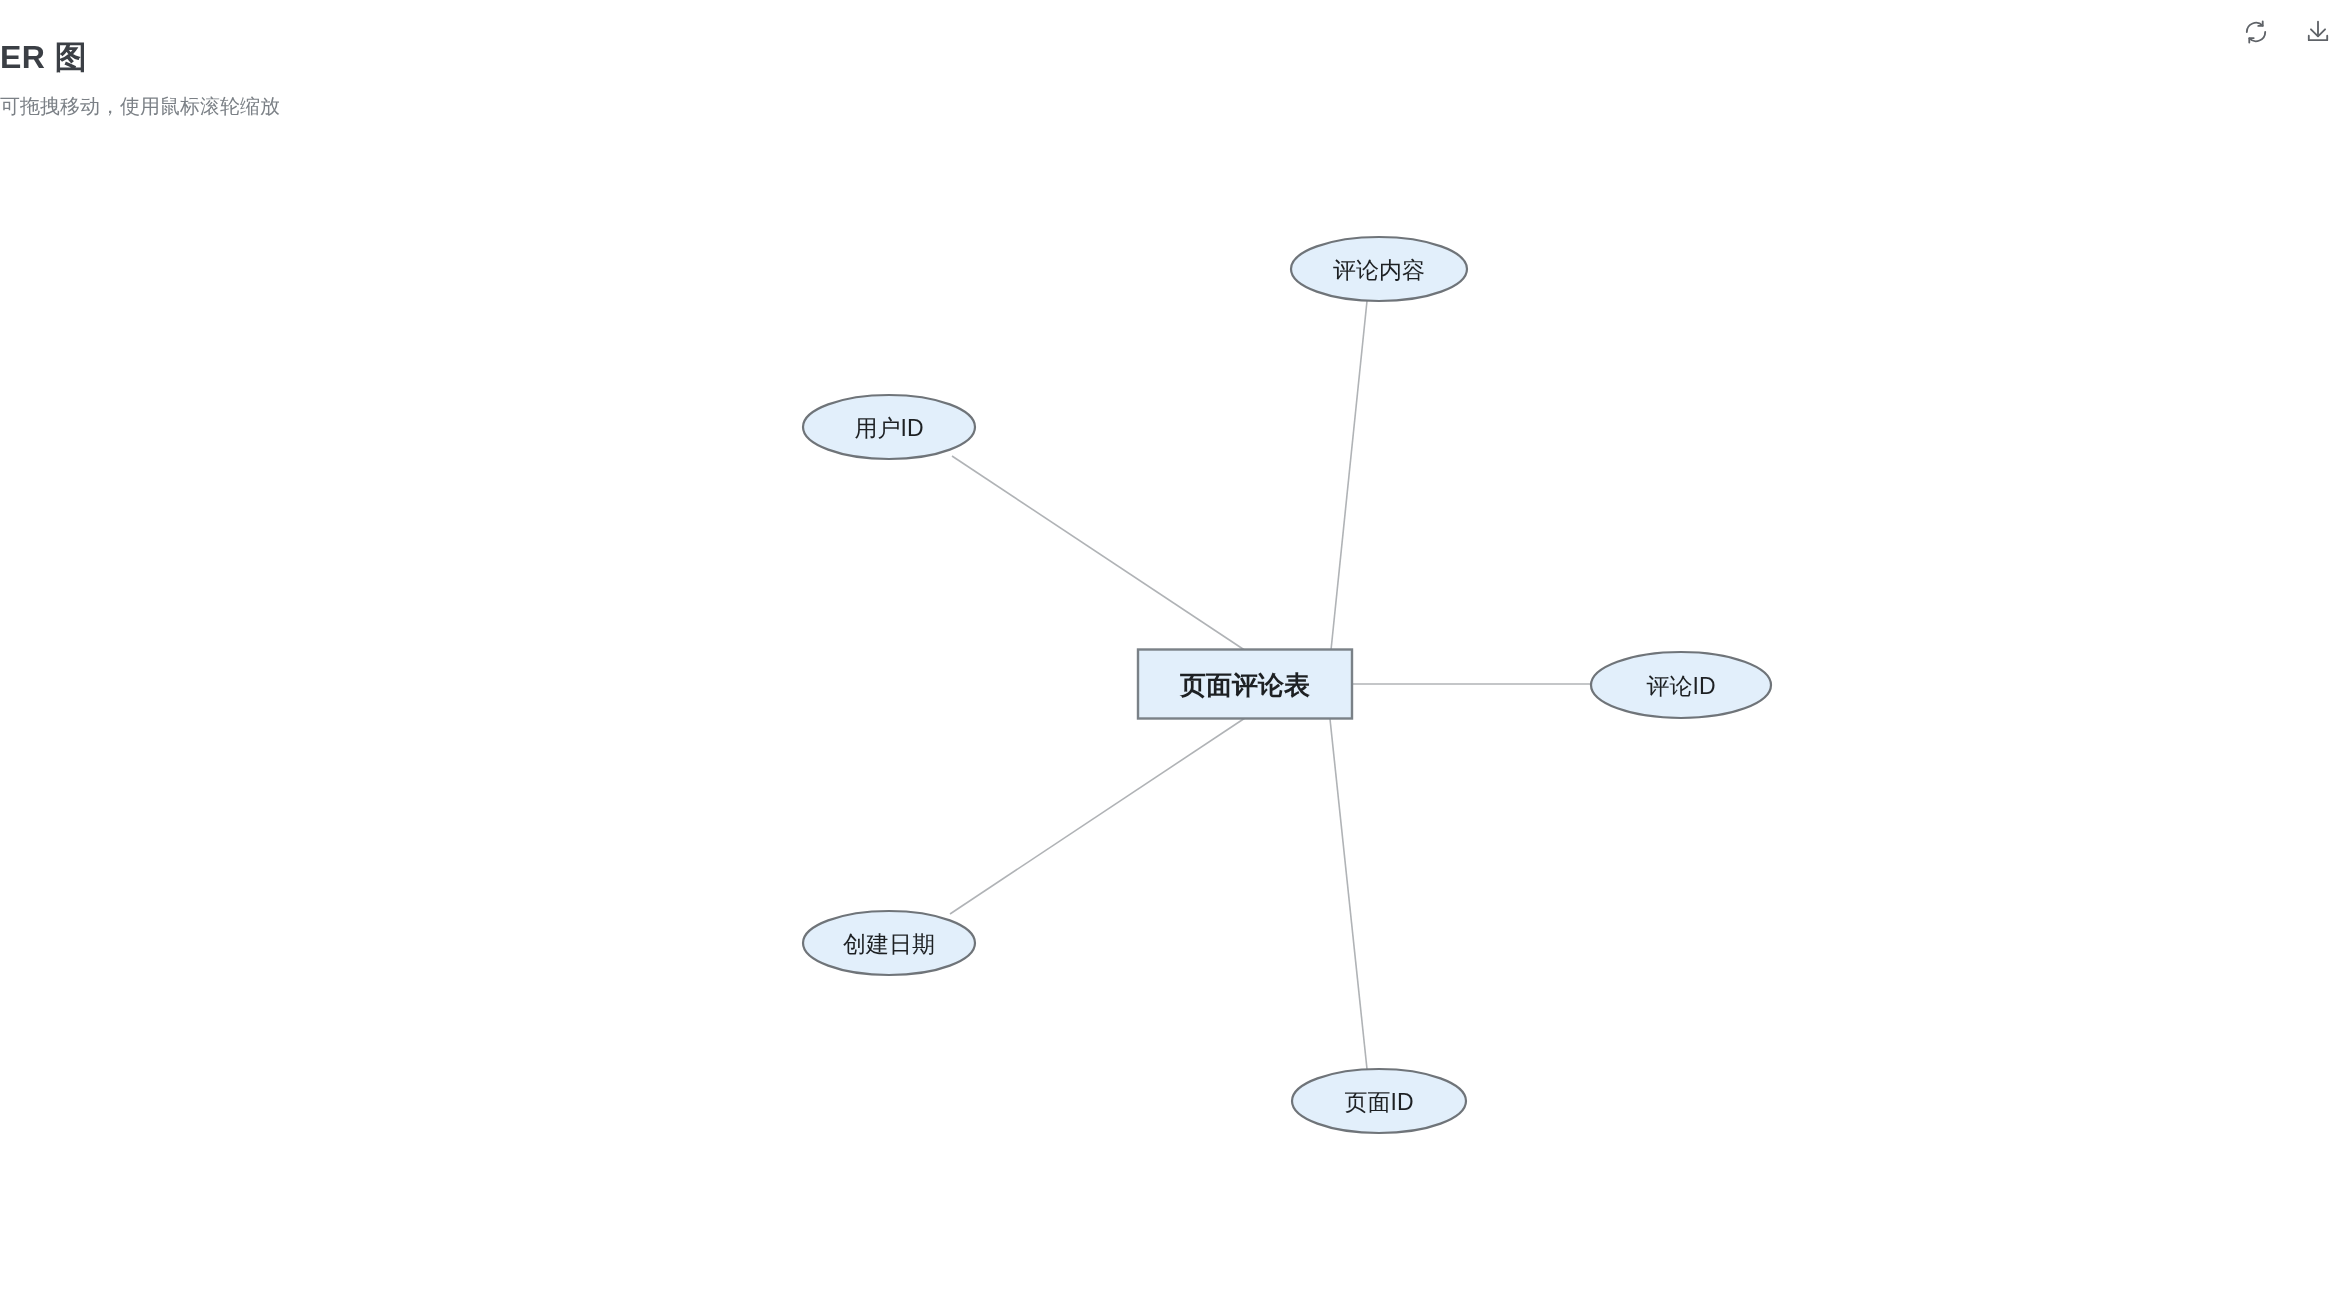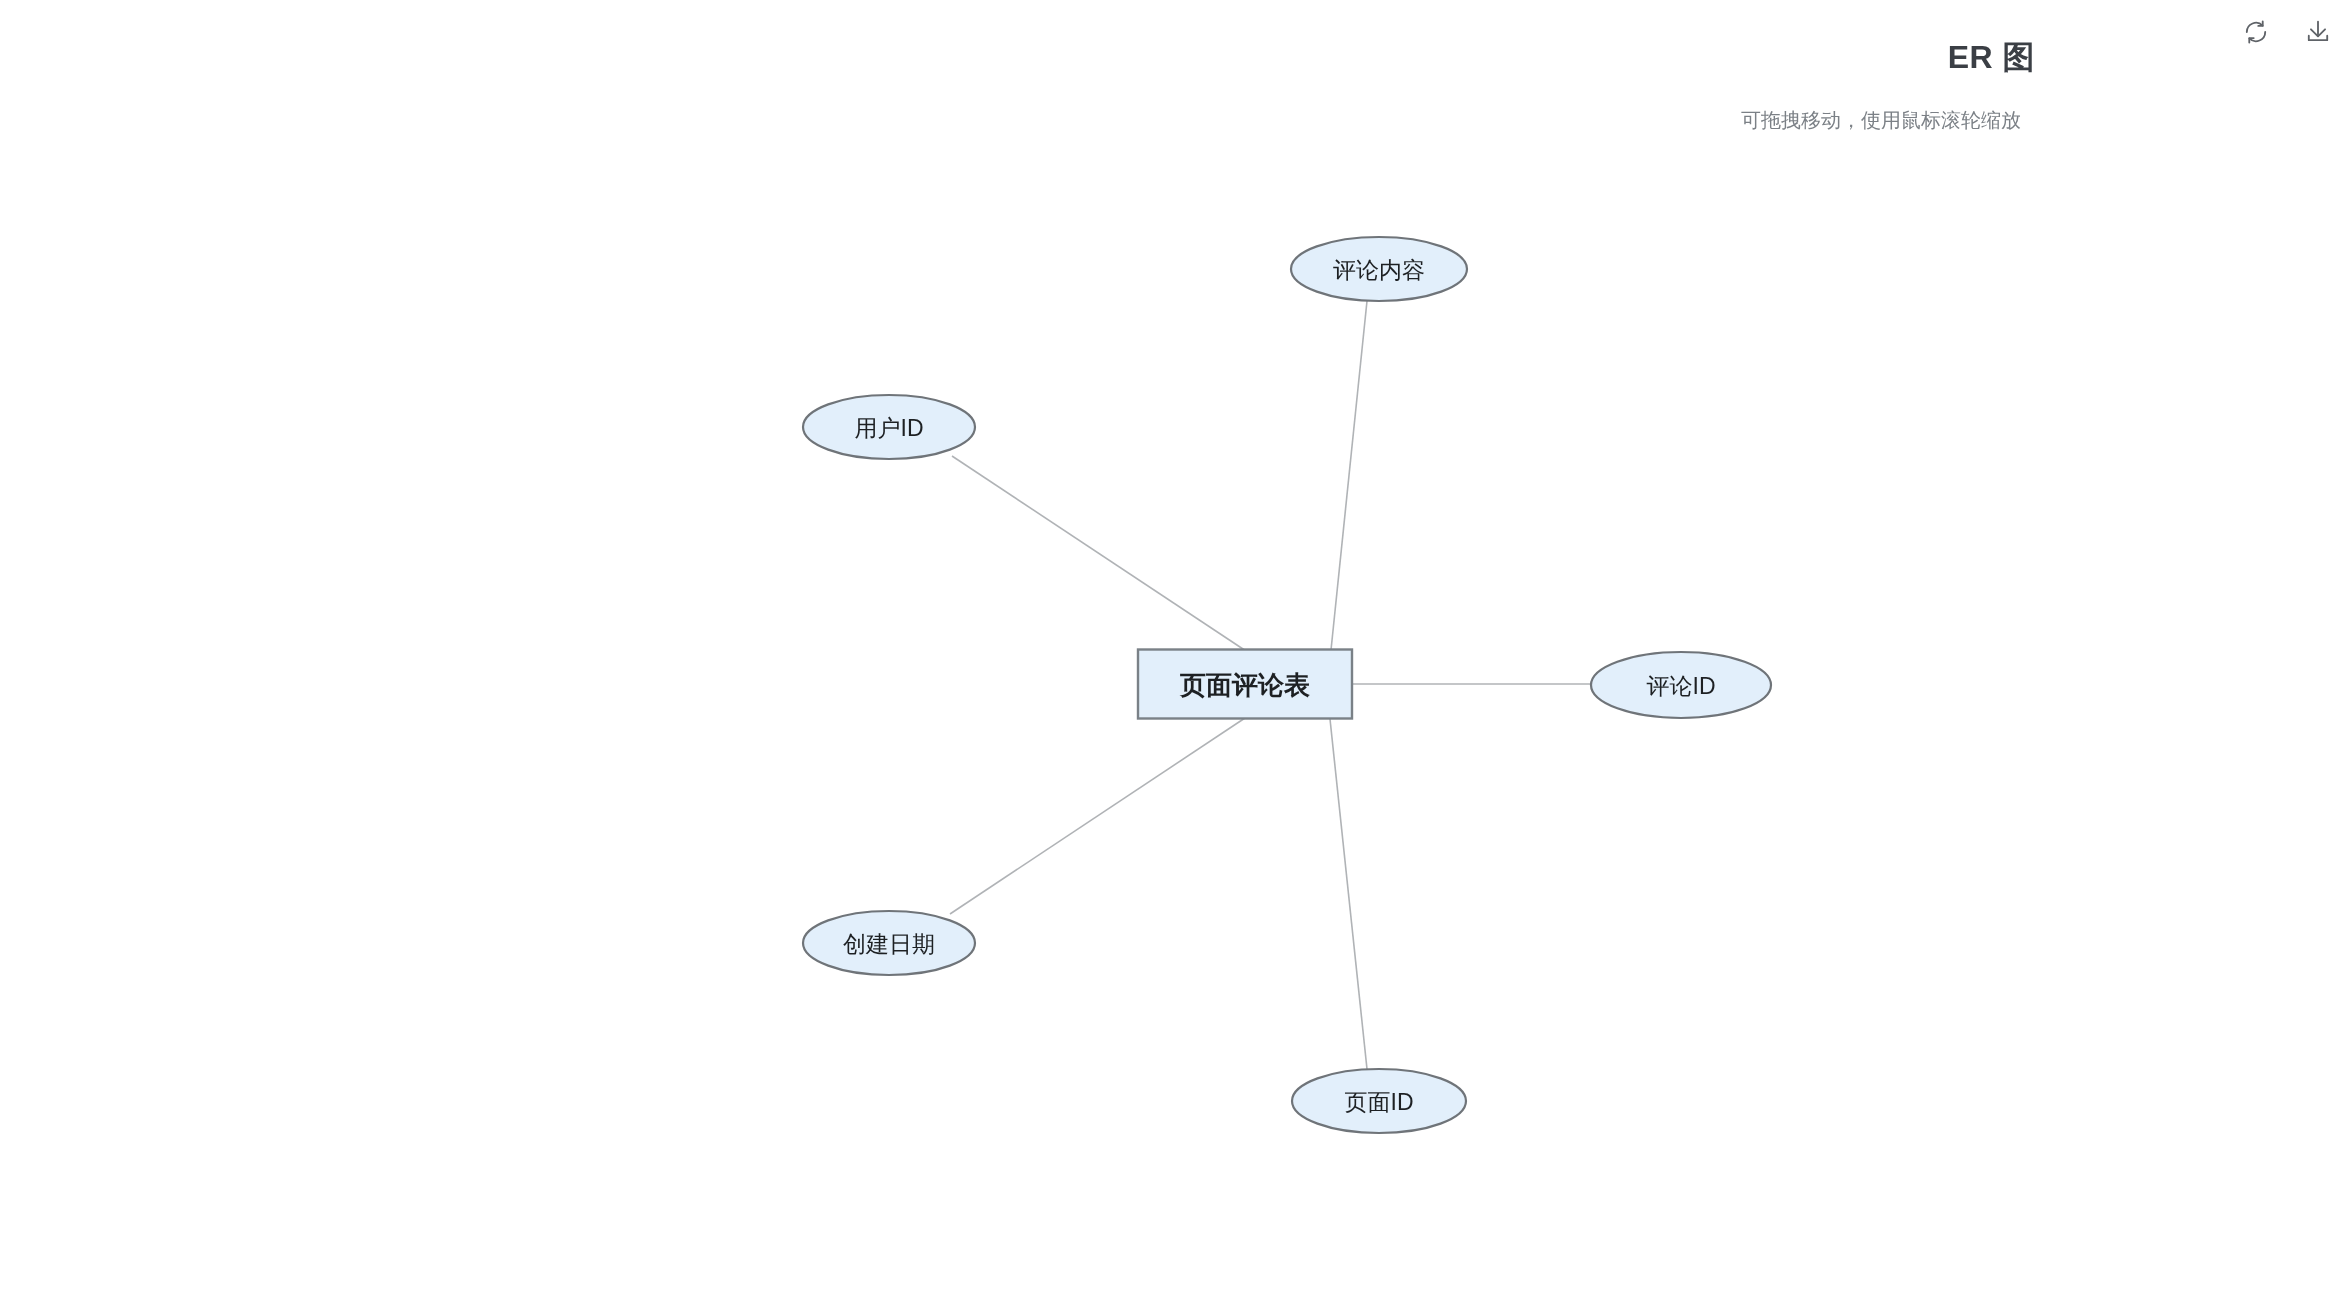--- a/index.html
+++ b/index.html
@@ -41,34 +41,34 @@
     padding: 0;
   }
   .tool-btn svg { display: block; }
 
   
   .header {
     position: absolute;
     top: 0;
     left: 0;
     width: 2035px;
-    text-align: right;
+    text-align: left;
     pointer-events: none;
   }
   .page-title {
     margin: 0;
     padding-top: 38px;
     font-size: 32px;
     font-weight: bold;
     color: #3b3f45;
     letter-spacing: 0.5px;
     line-height: 1.2;
   }
   .page-subtitle {
-    margin: 14px;
+    margin: 0;
     padding-top: 18px;
     font-size: 20px;
     font-weight: normal;
     color: #7b8086;
     line-height: 1.2;
   }
 
   
   .canvas {
     position: absolute;

